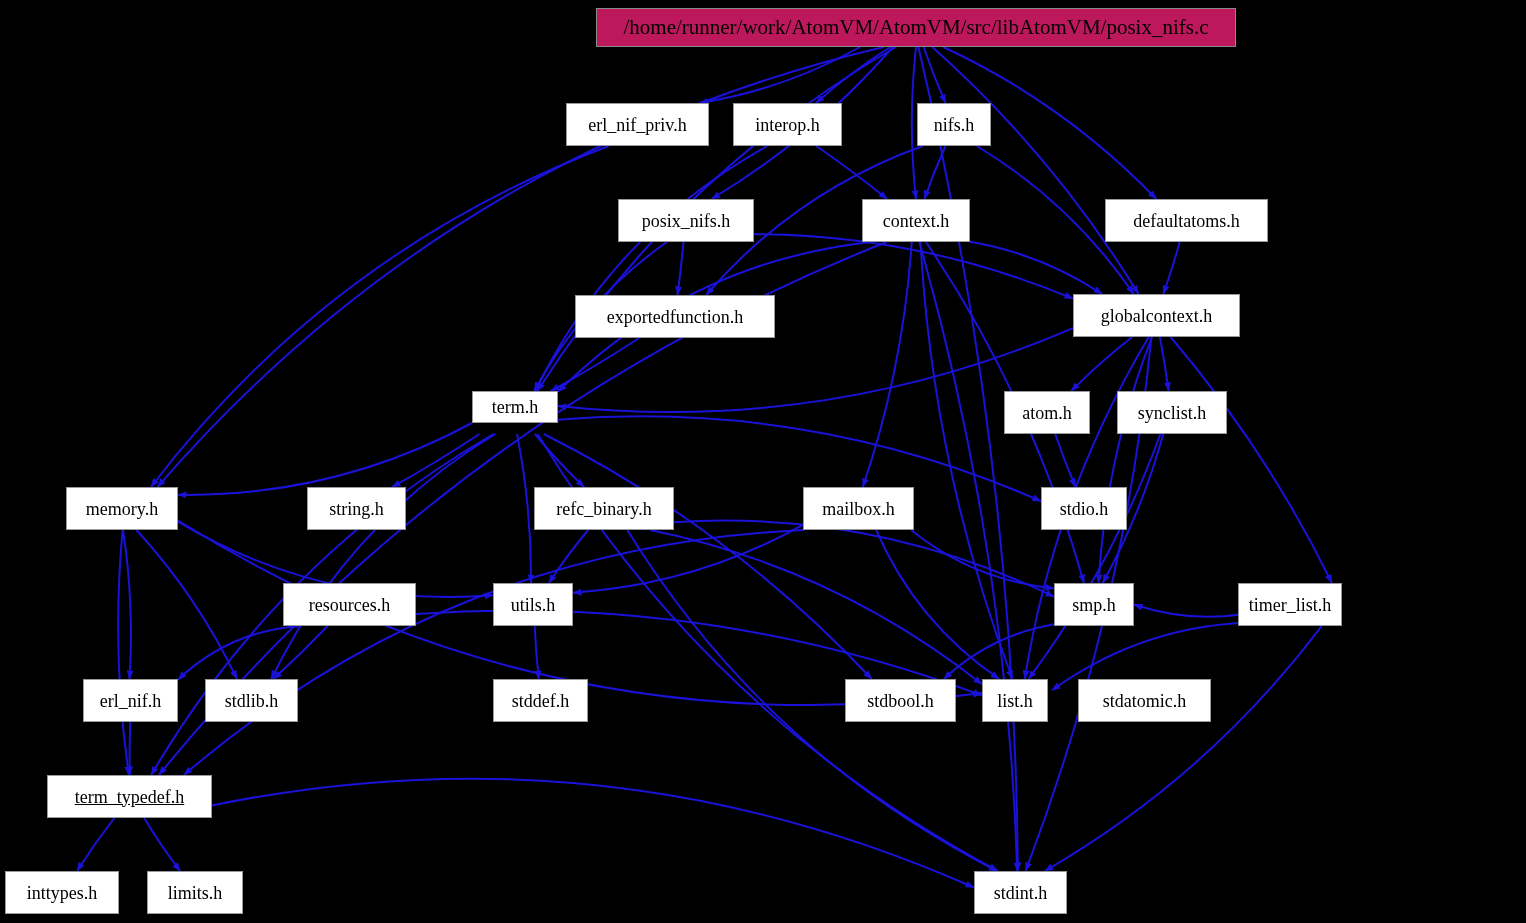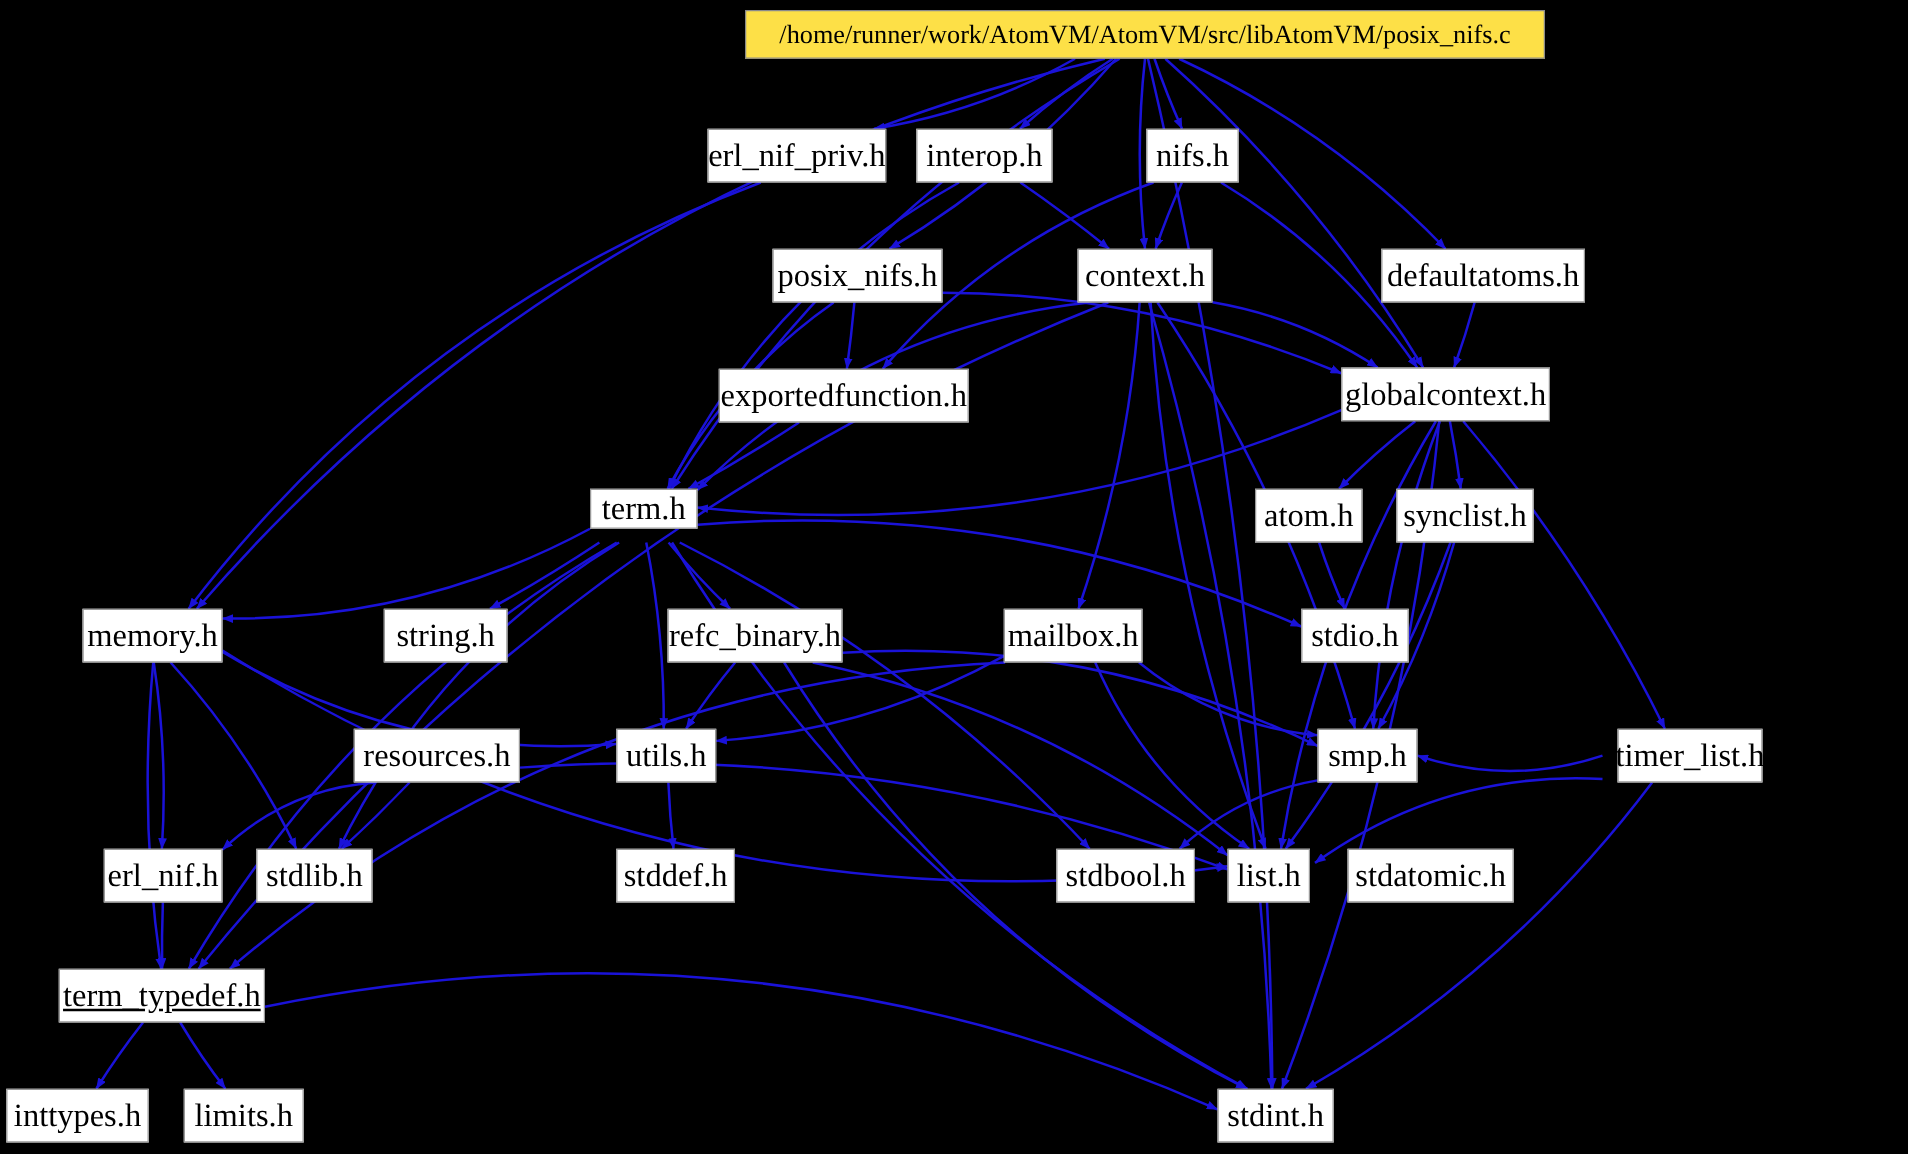--- a/index.html
+++ b/index.html
@@ -28,27 +28,27 @@
   }
   .node {
     position: absolute;
     box-sizing: border-box;
     background: #ffffff;
     border: 1px solid #999999;
     display: flex;
     align-items: center;
     justify-content: center;
     color: #000000;
-    font-size: 26px;
+    font-size: 18px;
     line-height: 1;
     white-space: nowrap;
     z-index: 5;
   }
   .node.root {
-    background: #fde047;
+    background: #be185d;
     border: 1px solid #8a8a8a;
     font-size: 21px;
   }
   .node-label {
     pointer-events: none;
   }
 </style>
 </head>
 <body>
 
@@ -188,21 +188,21 @@
       </div>
       <div class="node" style="left: 283px; top: 583px; width: 133px; height: 43px;">
         <span class="node-label">resources.h</span>
       </div>
       <div class="node" style="left: 493px; top: 583px; width: 80px; height: 43px;">
         <span class="node-label">utils.h</span>
       </div>
       <div class="node" style="left: 1054px; top: 583px; width: 80px; height: 43px;">
         <span class="node-label">smp.h</span>
       </div>
-      <div class="node" style="left: 1294px; top: 583px; width: 116px; height: 43px;">
+      <div class="node" style="left: 1238px; top: 583px; width: 104px; height: 43px;">
         <span class="node-label">timer_list.h</span>
       </div>
       <div class="node" style="left: 83px; top: 679px; width: 95px; height: 43px;">
         <span class="node-label">erl_nif.h</span>
       </div>
       <div class="node" style="left: 205px; top: 679px; width: 93px; height: 43px;">
         <span class="node-label">stdlib.h</span>
       </div>
       <div class="node" style="left: 493px; top: 679px; width: 95px; height: 43px;">
         <span class="node-label">stddef.h</span>

